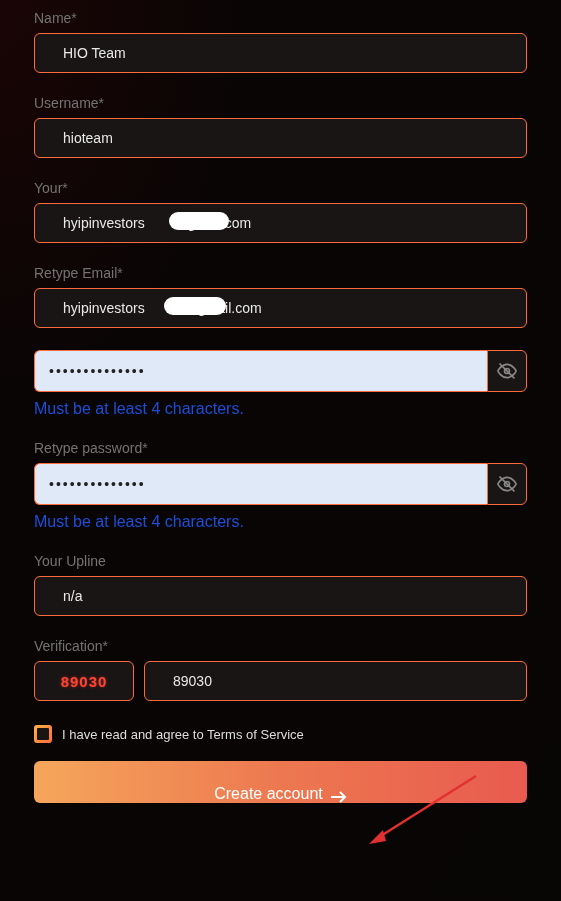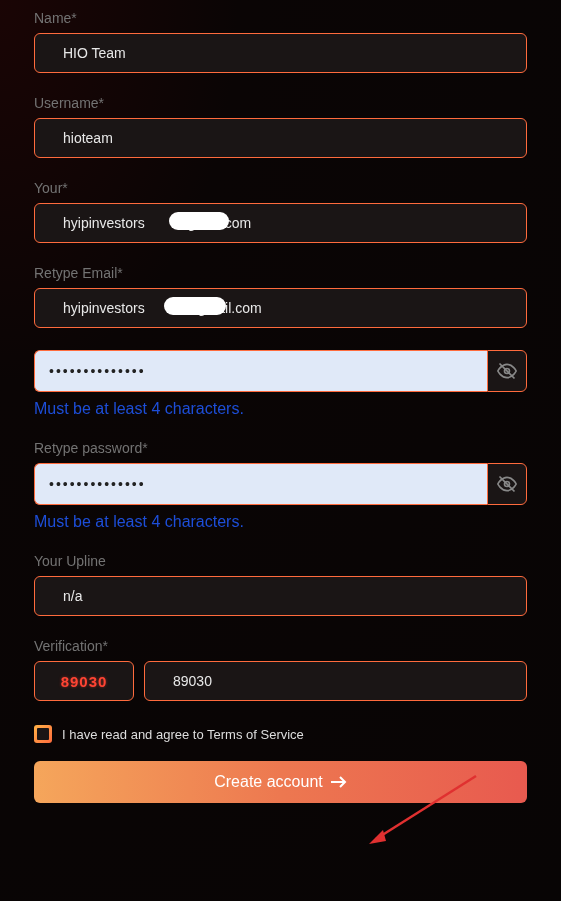--- a/index.html
+++ b/index.html
@@ -119,21 +119,21 @@
       width: 100%;
       height: 42px;
       background: linear-gradient(90deg, #f5a65b 0%, #ed7850 50%, #e85a4f 100%);
       border: none;
       border-radius: 6px;
       color: #fff;
       font-size: 16px;
       font-weight: 500;
       cursor: pointer;
       display: flex;
-      align-items: center;
+      align-items: flex-end;
       justify-content: center;
       gap: 8px;
     }
     .arrow-svg {
       position: absolute;
       right: 80px;
       bottom: 50px;
       pointer-events: none;
     }
     .redact {

